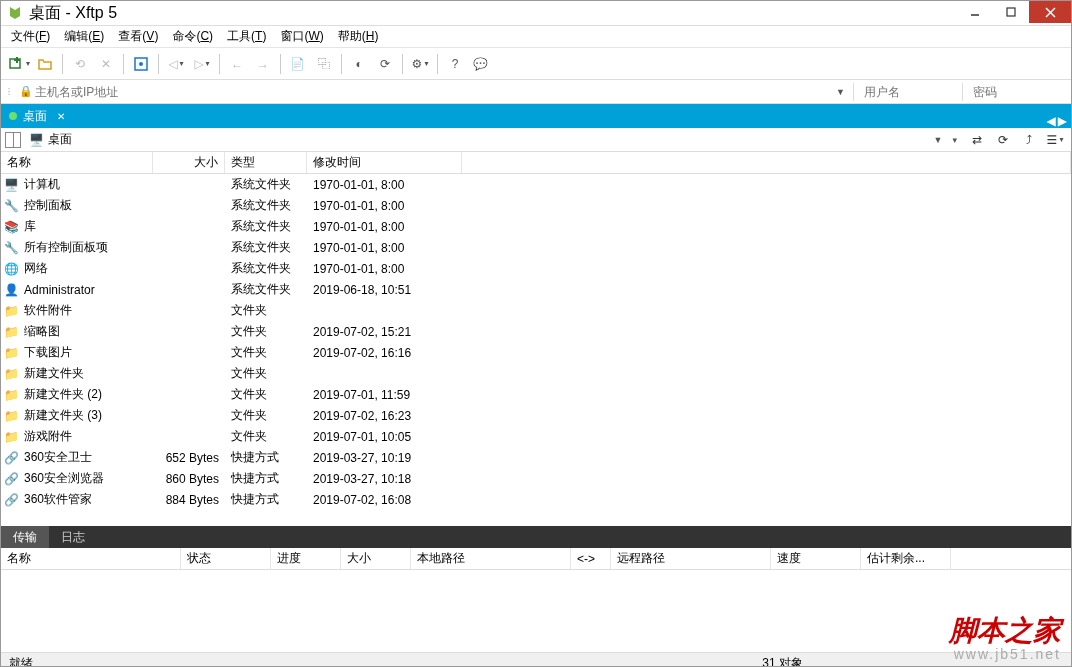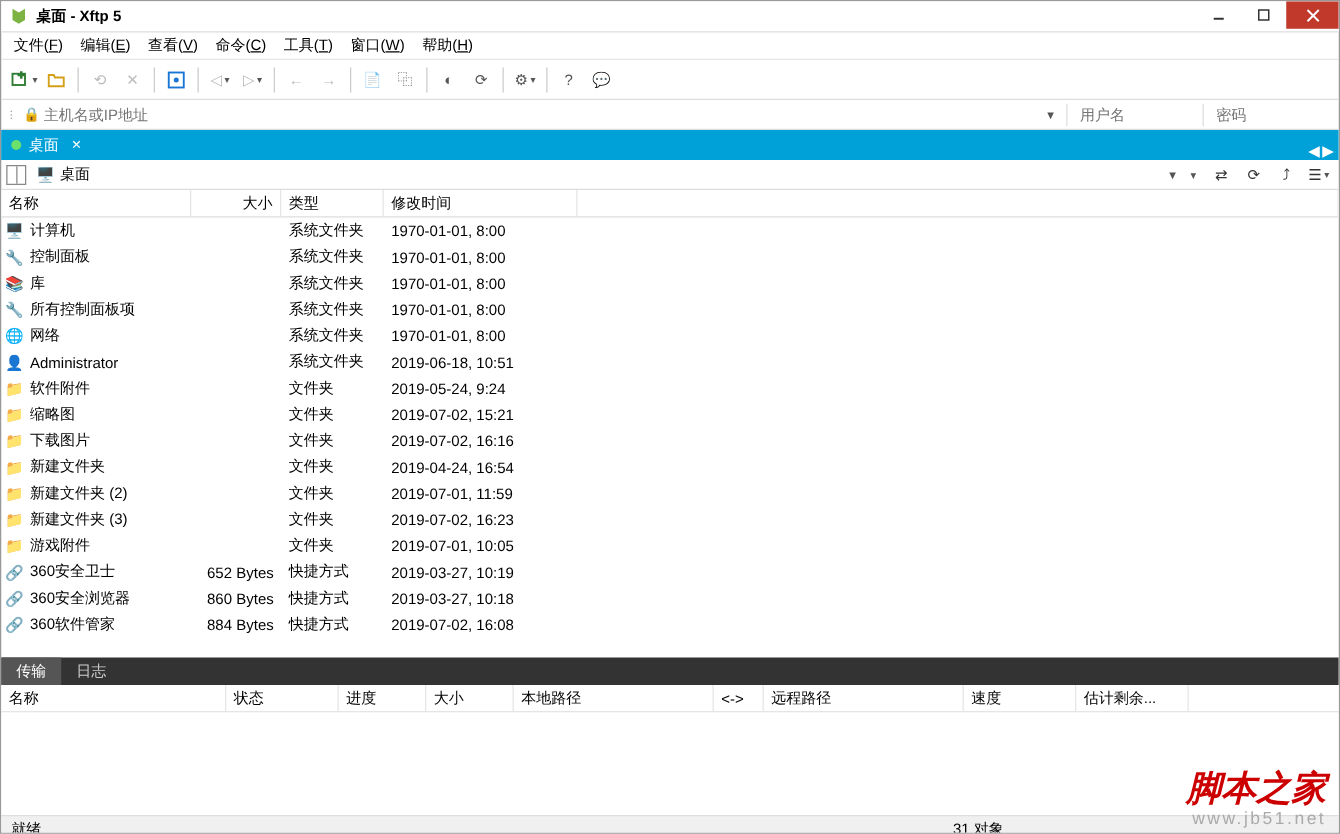--- a/index.html
+++ b/index.html
@@ -1,19 +1,19 @@
 <!DOCTYPE html>
 <html><head>
 <meta charset="utf-8">
 <style>
 *{box-sizing:border-box;margin:0;padding:0;font-family:"Microsoft YaHei","SimSun",sans-serif;font-size:12px;user-select:none}
 body{background:#fff;width:1072px;height:667px;overflow:hidden;position:relative;border:1px solid #999}
 .titlebar{height:25px;background:#fff;display:flex;align-items:center;padding:0 0 0 6px;border-bottom:1px solid #ddd}
 .titlebar .app-icon{width:16px;height:16px;display:inline-block;margin-right:6px}
-.titlebar .title{flex:1;font-weight:bold;font-size:12px}
+.titlebar .title{flex:1;font-weight:normal;font-size:16px}
 .win-controls{display:flex;height:100%}
 .win-btn{width:36px;height:22px;display:flex;align-items:center;justify-content:center;cursor:pointer}
 .win-btn.close{background:#c0392b;color:#fff;width:42px}
 .menubar{height:22px;display:flex;align-items:flex-end;padding:0 4px;gap:2px;border-bottom:1px solid #e5e5e5}
 .menu-item{padding:2px 6px;cursor:pointer}
 .menu-item u{text-decoration:underline}
 .toolbar{height:32px;display:flex;align-items:center;padding:0 6px;gap:2px;border-bottom:1px solid #ddd}
 .tbtn{width:24px;height:24px;display:flex;align-items:center;justify-content:center;cursor:pointer;border-radius:2px;color:#555}
 .tsep{width:1px;height:20px;background:#ccc;margin:0 3px}
 .tbtn.drop::after{content:"▾";font-size:8px;margin-left:2px;color:#555}
@@ -258,21 +258,20 @@
         <div class="lv-col col-type">系统文件夹</div>
         <div class="lv-col col-date">2019-06-18, 10:51</div>
       </div>
       <div class="lv-row">
         <div class="lv-col col-name">
           <span class="file-icon ico-folder">📁</span>
           <span>软件附件</span>
         </div>
         <div class="lv-col col-size"></div>
         <div class="lv-col col-type">文件夹</div>
-        <div class="lv-col col-date">2019-05-24, 9:24</div>
       </div>
       <div class="lv-row">
         <div class="lv-col col-name">
           <span class="file-icon ico-folder">📁</span>
           <span>缩略图</span>
         </div>
         <div class="lv-col col-size"></div>
         <div class="lv-col col-type">文件夹</div>
         <div class="lv-col col-date">2019-07-02, 15:21</div>
       </div>
@@ -285,21 +284,20 @@
         <div class="lv-col col-type">文件夹</div>
         <div class="lv-col col-date">2019-07-02, 16:16</div>
       </div>
       <div class="lv-row">
         <div class="lv-col col-name">
           <span class="file-icon ico-folder">📁</span>
           <span>新建文件夹</span>
         </div>
         <div class="lv-col col-size"></div>
         <div class="lv-col col-type">文件夹</div>
-        <div class="lv-col col-date">2019-04-24, 16:54</div>
       </div>
       <div class="lv-row">
         <div class="lv-col col-name">
           <span class="file-icon ico-folder">📁</span>
           <span>新建文件夹 (2)</span>
         </div>
         <div class="lv-col col-size"></div>
         <div class="lv-col col-type">文件夹</div>
         <div class="lv-col col-date">2019-07-01, 11:59</div>
       </div>

